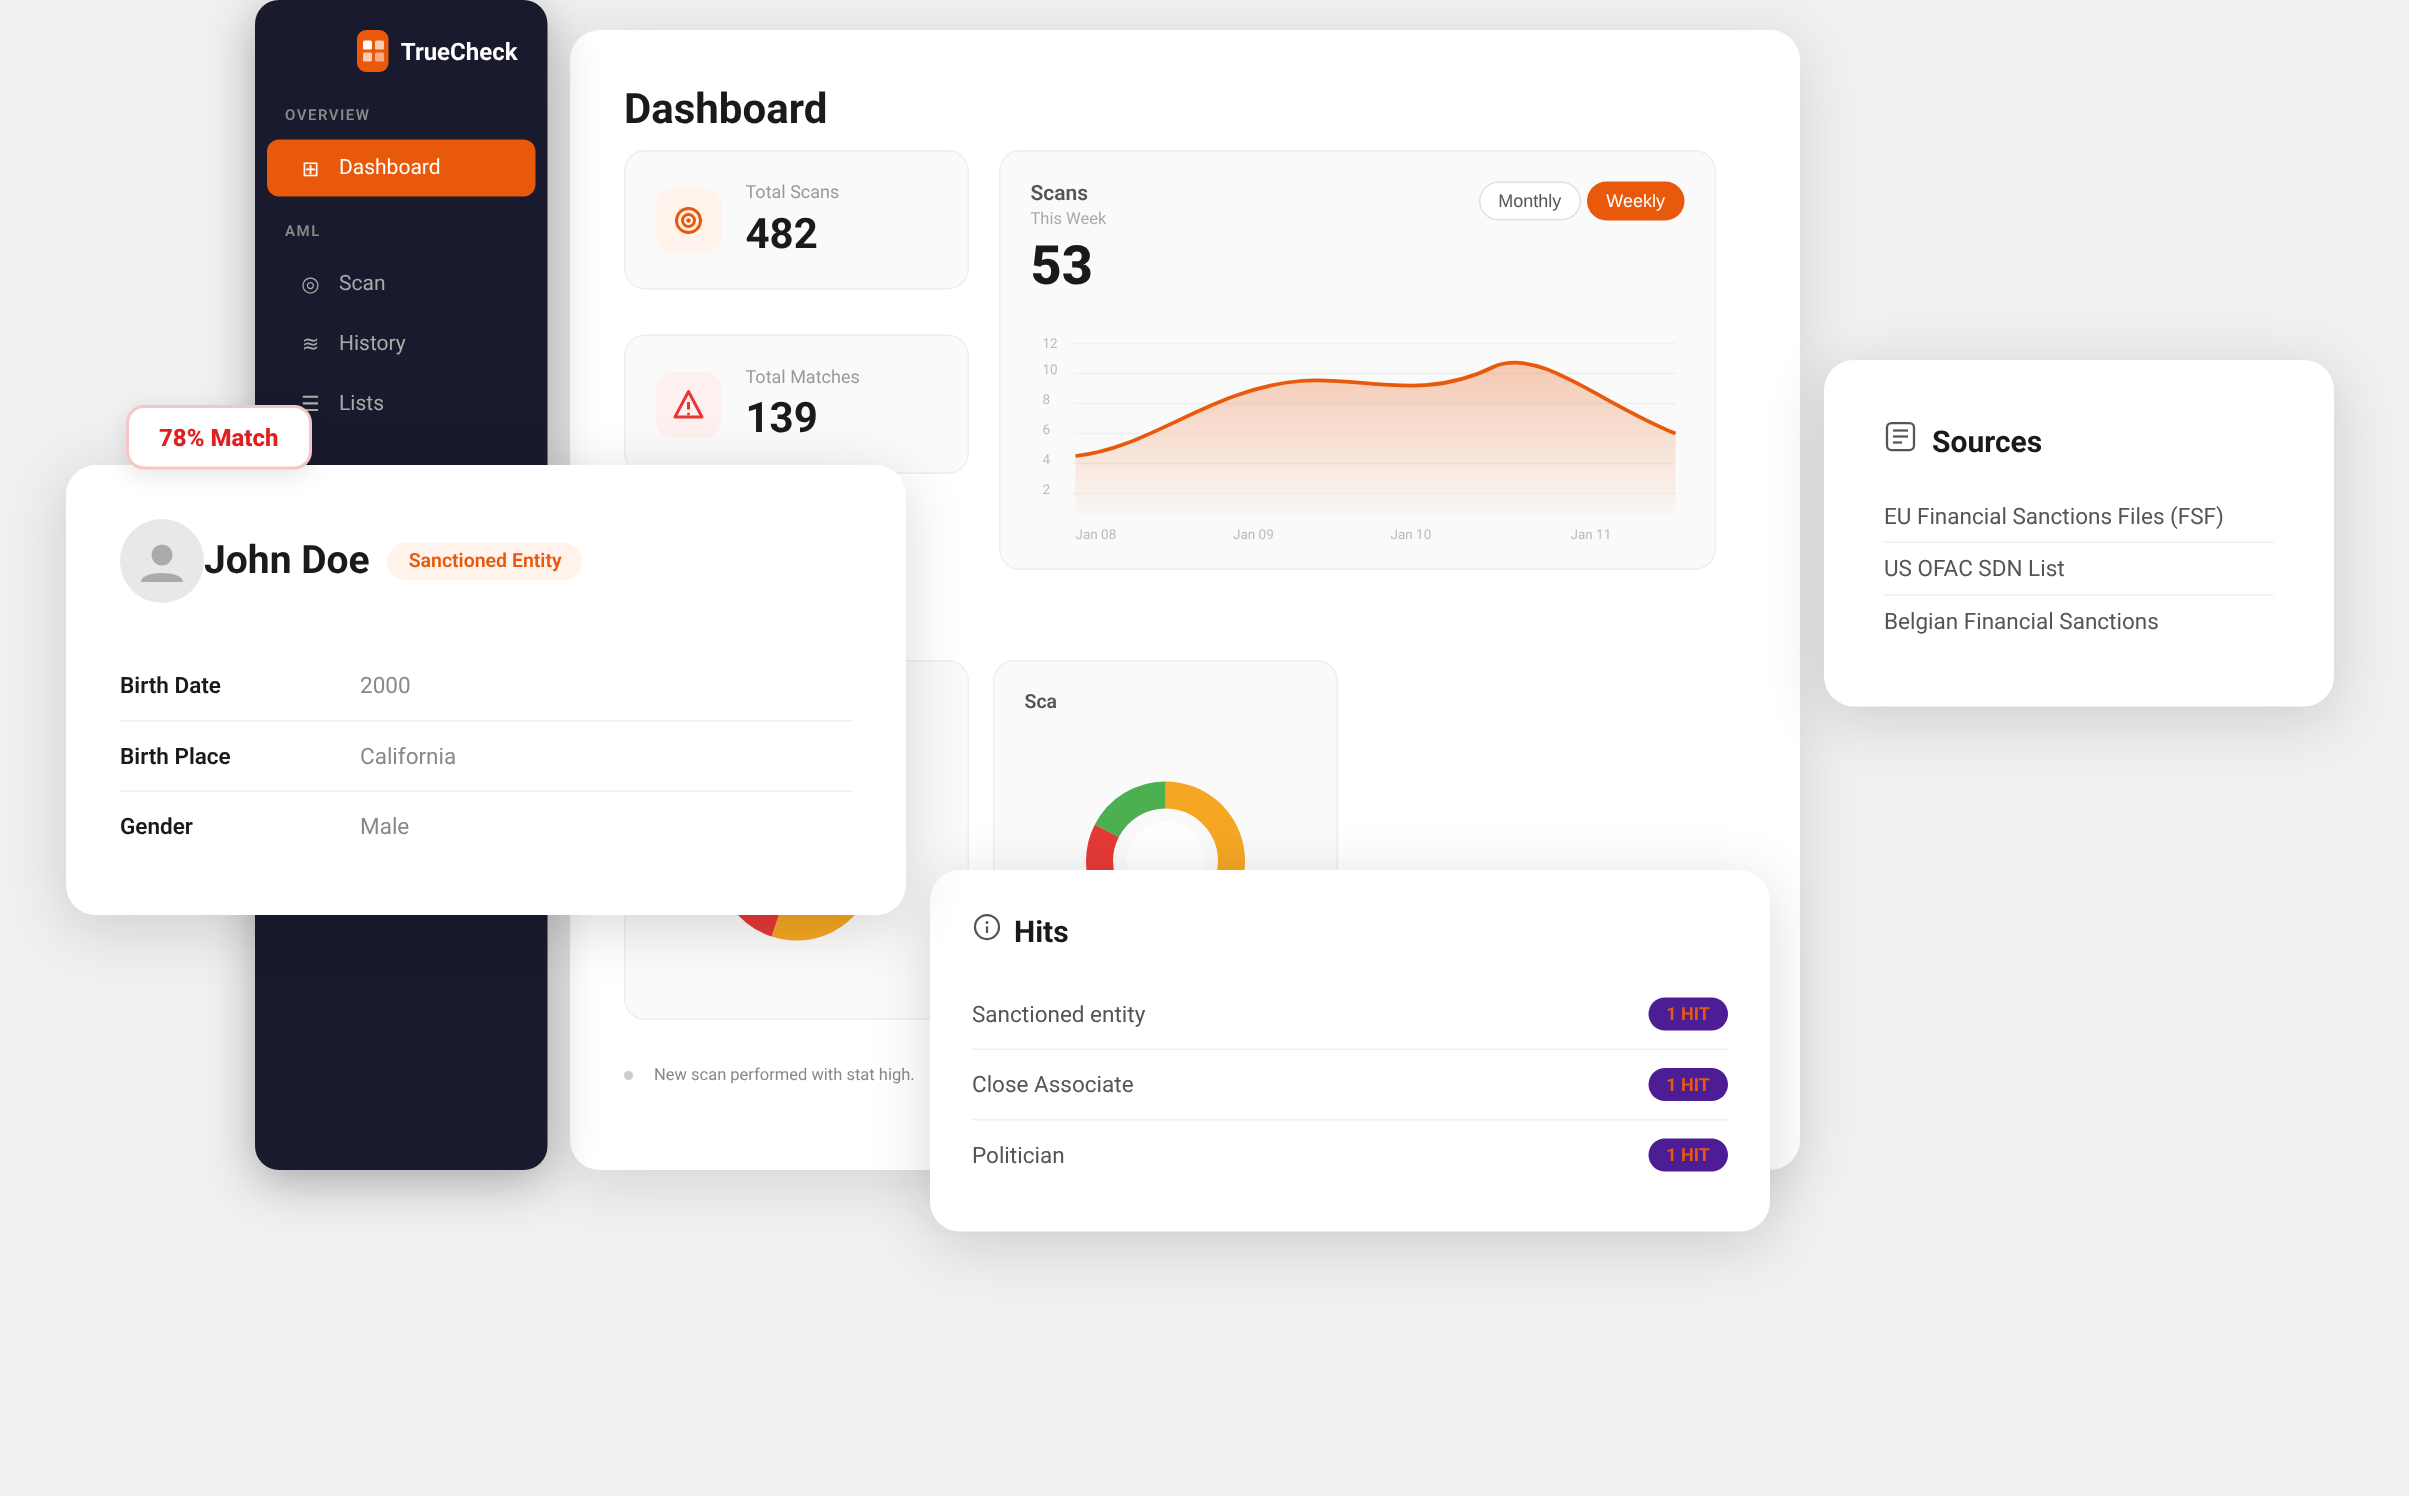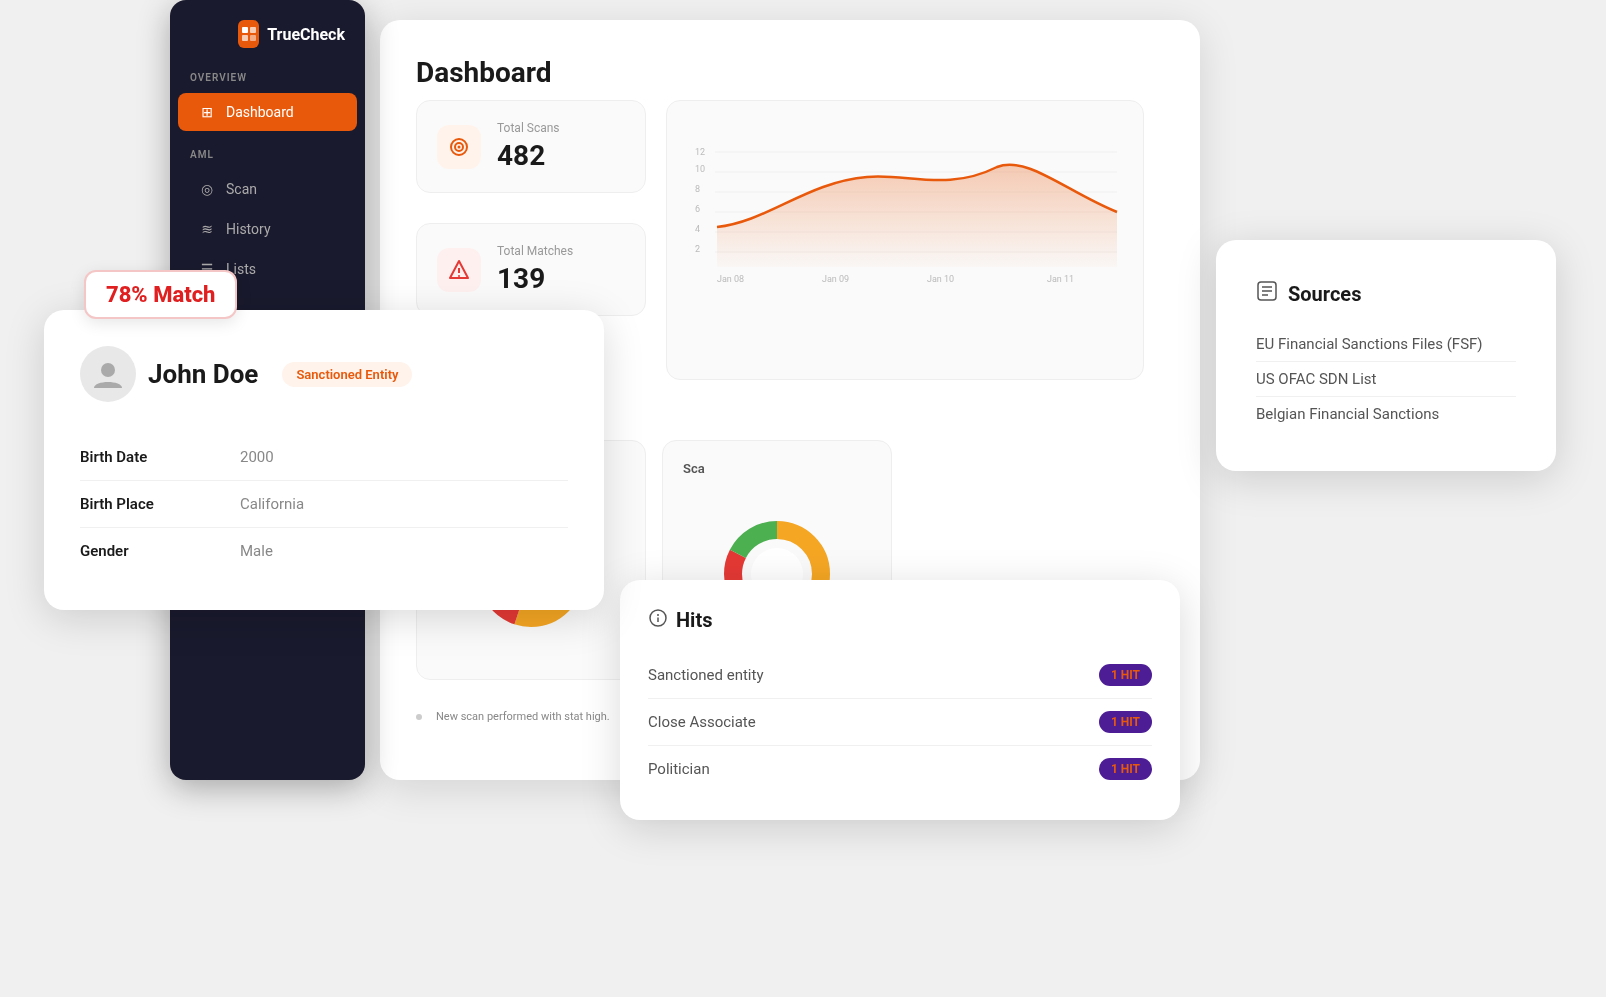--- a/index.html
+++ b/index.html
@@ -272,21 +272,21 @@
       width: 560px;
       background: white;
       border-radius: 20px;
       box-shadow: 0 8px 40px rgba(0,0,0,0.15);
       padding: 36px;
       z-index: 6;
     }
     .profile-header {
       display: flex;
       align-items: center;
-      gap: 12px;
+      gap: 0;
       margin-bottom: 32px;
     }
     .avatar {
       width: 56px;
       height: 56px;
       background: #e8e8e8;
       border-radius: 50%;
       display: flex;
       align-items: center;
       justify-content: center;
@@ -334,21 +334,21 @@
       left: 84px;
       top: 270px;
       background: white;
       border: 2px solid #f5c6c6;
       border-radius: 12px;
       padding: 10px 20px;
       z-index: 8;
       box-shadow: 0 4px 16px rgba(0,0,0,0.1);
     }
     .match-text {
-      font-size: 22px;
+      font-size: 16px;
       font-weight: 800;
       color: #e02020;
     }
 
     
     .hits-card {
       position: absolute;
       left: 620px;
       top: 580px;
       width: 560px;
@@ -462,20 +462,31 @@
         </svg>
       </div>
       <div>
         <div class="stat-label">Total Matches</div>
         <div class="stat-value">139</div>
       </div>
     </div>
   </div>
 
   <div class="scans-chart-card">
+    <div class="scans-chart-header">
+      <div>
+        <div class="scans-title">Scans</div>
+        <div class="scans-subtitle">This Week</div>
+        <div class="scans-number">53</div>
+      </div>
+      <div class="chart-toggle">
+        <button class="toggle-btn inactive">Monthly</button>
+        <button class="toggle-btn active">Weekly</button>
+      </div>
+    </div>
     <div class="chart-svg-container">
       <svg width="438" height="150" viewBox="0 0 438 150">
 
         <text x="8" y="18" class="chart-y-label">12</text>
         <text x="8" y="35" class="chart-y-label">10</text>
         <text x="8" y="55" class="chart-y-label">8</text>
         <text x="8" y="75" class="chart-y-label">6</text>
         <text x="8" y="95" class="chart-y-label">4</text>
         <text x="8" y="115" class="chart-y-label">2</text>
 

